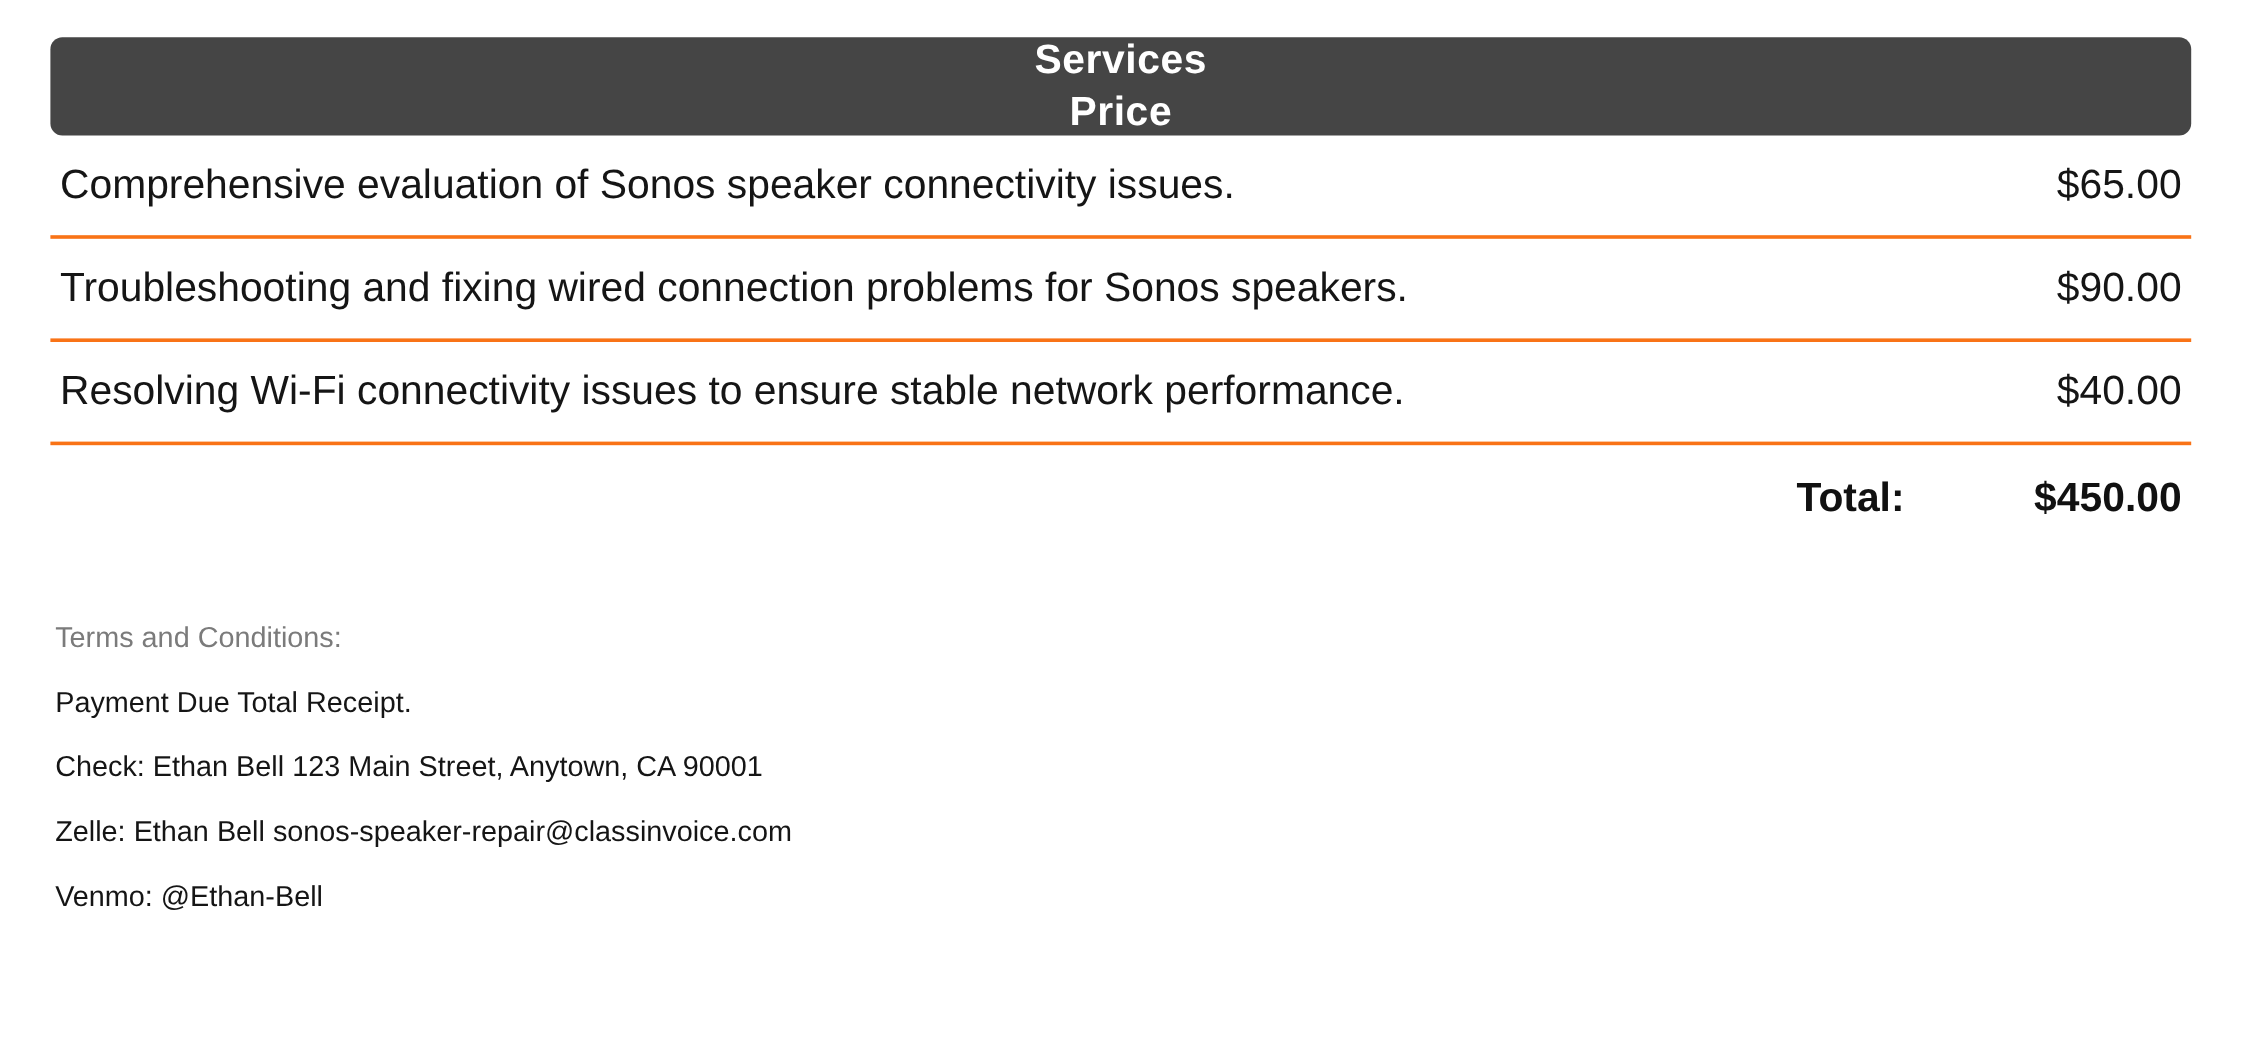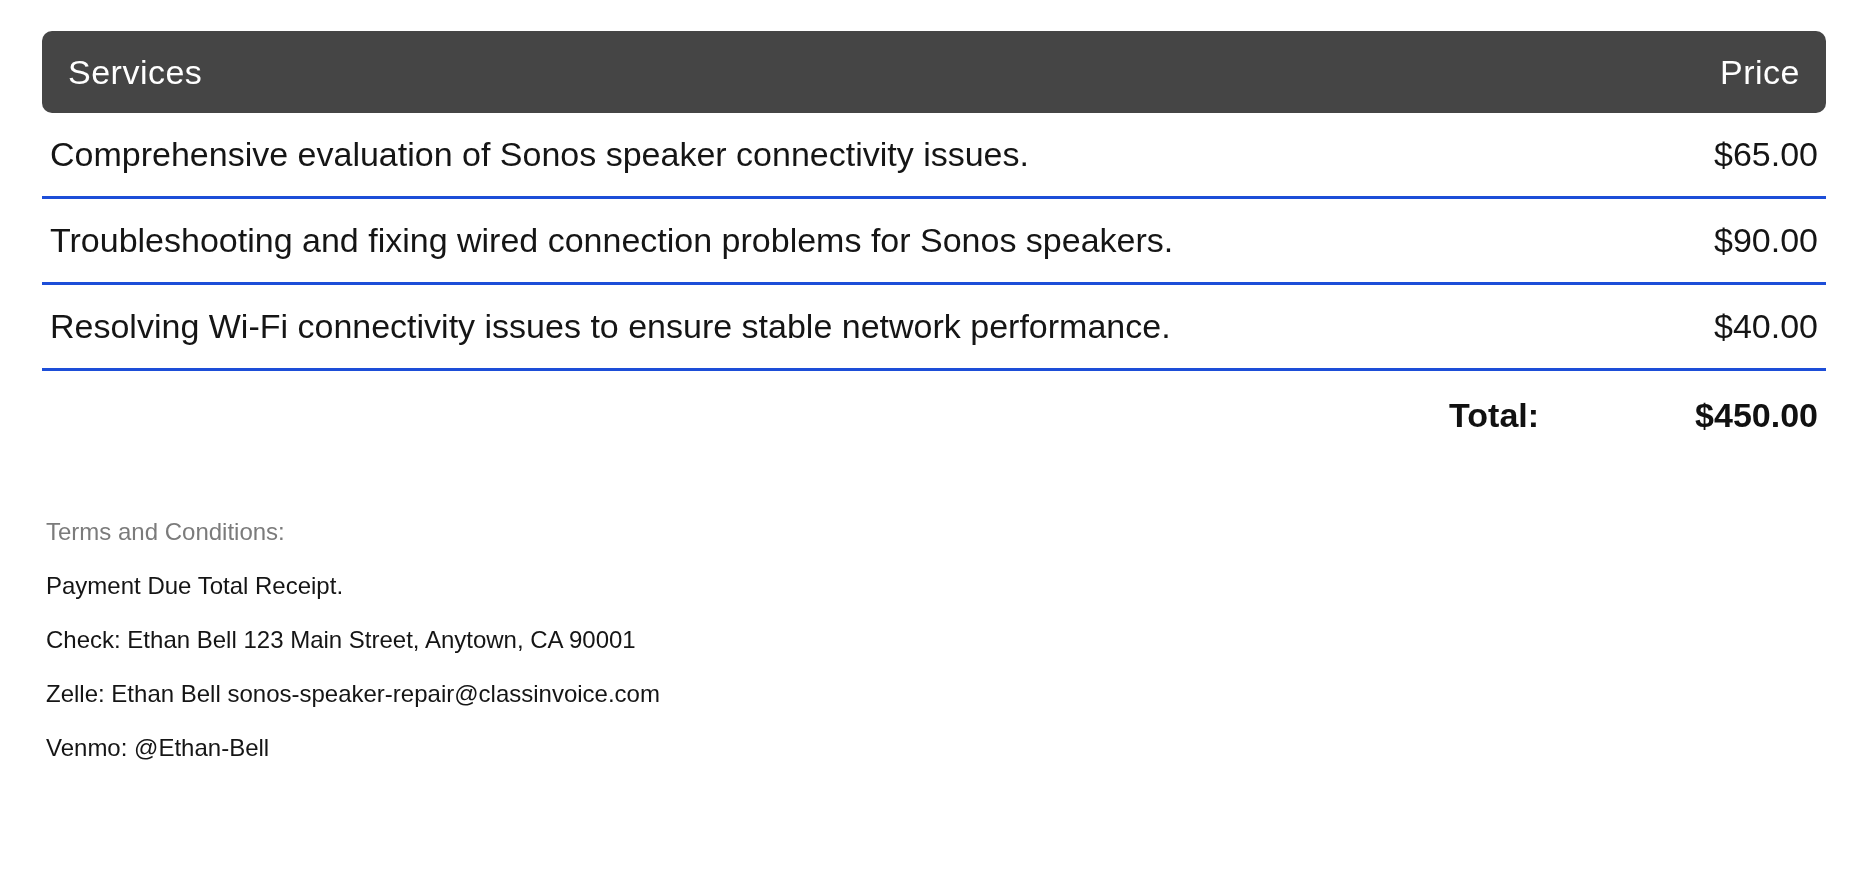--- a/index.html
+++ b/index.html
@@ -17,47 +17,47 @@
   .table-head {
     height: 82px;
     background: #454545;
     border-radius: 10px;
     display: flex;
     justify-content: space-between;
     align-items: center;
     padding: 0 26px;
     color: #ffffff;
     font-size: 34px;
-    font-weight: normal;
+    font-weight: bold;
     letter-spacing: 0.5px;
+    flex-direction: column;
   }
   .service-row {
     height: 86px;
     display: flex;
     justify-content: space-between;
     align-items: center;
     padding: 0 8px;
-    border-bottom: 3px solid #1d4ed8;
+    border-bottom: 3px solid #f97316;
     font-size: 34px;
     color: #151515;
   }
   .service-row .price-cell {
     white-space: nowrap;
     padding-left: 40px;
   }
   .total-row {
     height: 88px;
     display: flex;
     justify-content: flex-end;
     align-items: center;
     padding: 0 8px;
     font-size: 34px;
     font-weight: bold;
     color: #111111;
-    gap: 48px;
   }
   .total-row .total-label { margin-right: 108px; }
   
   .terms {
     margin-top: 46px;
     padding: 0 4px;
     font-size: 24px;
     line-height: 54px;
     color: #151515;
   }

